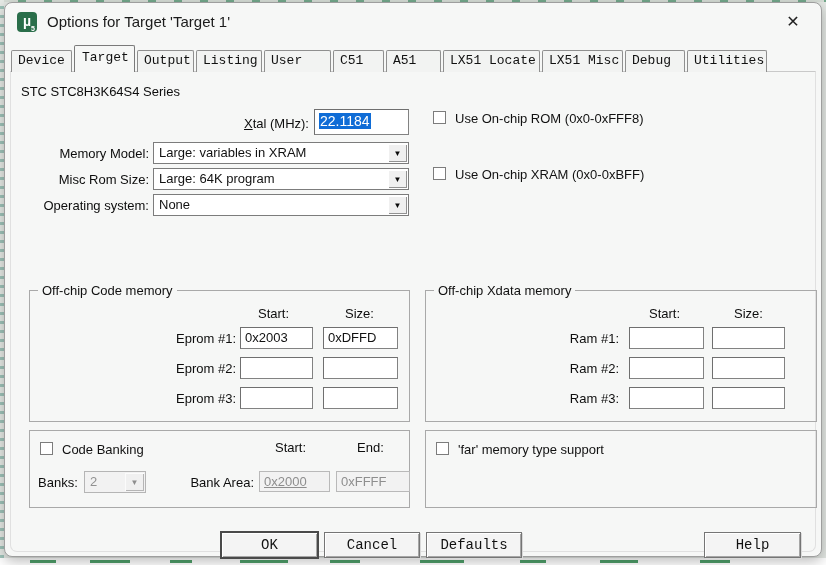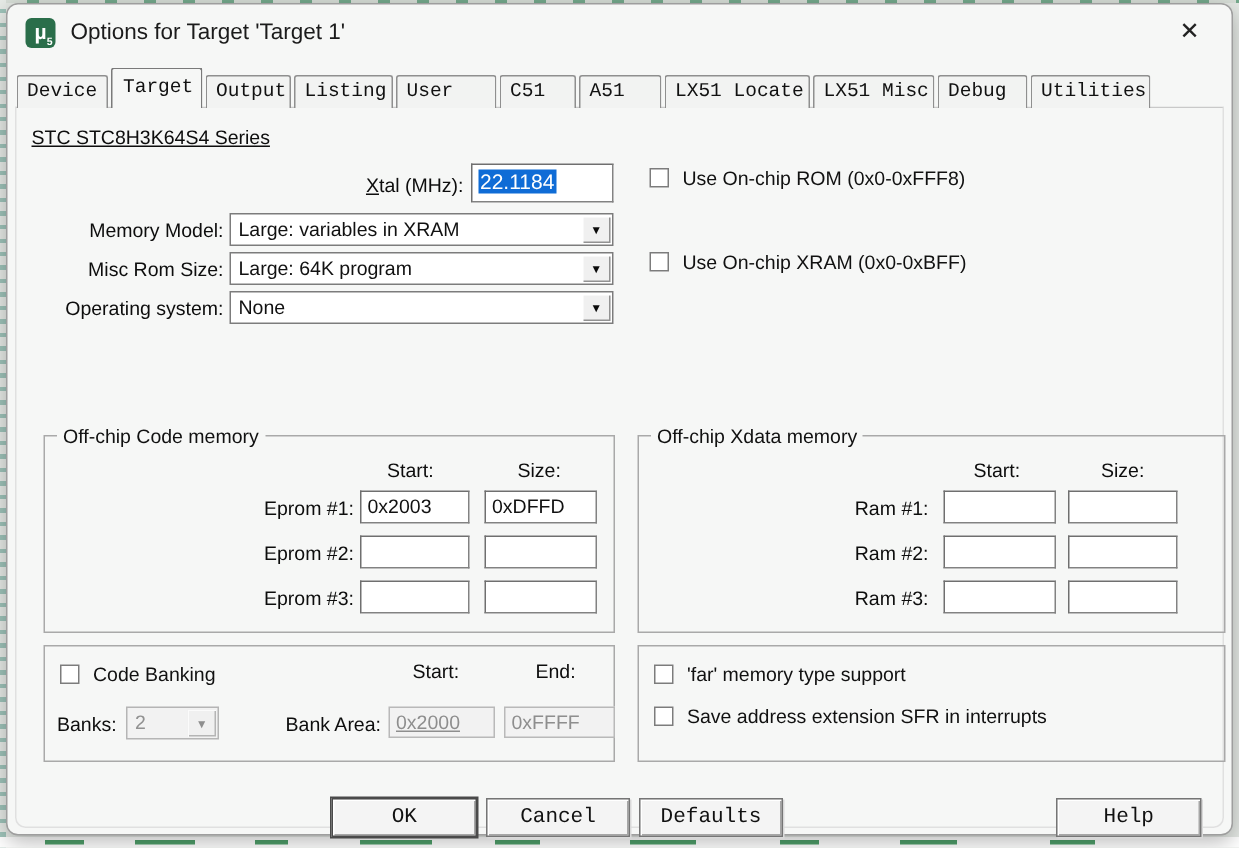--- a/index.html
+++ b/index.html
@@ -70,21 +70,21 @@
   .combo .val { position:absolute; left:5px; top:2px; font-size:13px; white-space:nowrap; }
   .combo .drop { position:absolute; right:1px; top:1px; bottom:1px; width:19px;
     background:#f0f0f0; display:flex; align-items:center; justify-content:center;
     font-size:8px; color:#0a0a0a;
     box-shadow:inset 1px 1px 0 #ffffff, inset -1px -1px 0 #929292; cursor:pointer; }
   .combo.dis { background:#f2f2f2; border-color:#b5b5b5; }
   .combo.dis .val { color:#919191; }
   .combo.dis .drop { color:#8e8e8e; box-shadow:inset 1px 1px 0 #fbfbfb, inset -1px -1px 0 #b5b5b5; }
 
   
-  .cbrow { position:absolute; display:flex; align-items:center; font-size:13px; white-space:nowrap; }
+  .cbrow { position:absolute; display:flex; font-size:13px; white-space:nowrap; }
   .cb { width:13px; height:13px; background:#fff; border:1px solid #7c7c7c; margin-right:9px; flex:none; cursor:pointer; }
 
   
   .group { position:absolute; border:1px solid #a9a9a9; }
   .gtitle { position:absolute; top:-8px; left:8px; background:#f6f7f6; padding:0 4px; font-size:13px; white-space:nowrap; }
 
   
   .btn { position:absolute; height:26px; background:#f4f4f4;
     border:1px solid #757575;
     box-shadow:inset 1px 1px 0 #ffffff, inset -1px -1px 0 #a6a6a6, 1px 1px 0 #d9d9d9;
@@ -130,21 +130,21 @@
     <div class="tab t5">C51</div>
     <div class="tab t6">A51</div>
     <div class="tab t7">LX51 Locate</div>
     <div class="tab t8">LX51 Misc</div>
     <div class="tab t9">Debug</div>
     <div class="tab t10">Utilities</div>
   </div>
 
   <div class="panel"></div>
 
-  <div class="lbl" style="left:16px; top:81px;text-decoration:underline;">STC STC8H3K64S4 Series</div>
+  <div class="lbl" style="left:16px; top:81px;">STC STC8H3K64S4 Series</div>
 
   <div class="lbl rlabel" style="left:104px; top:113px; width:200px;">
     <u class="mn">X</u><span>tal (MHz):</span>
   </div>
   <div class="tbox" style="left:309px; top:106px; width:95px; height:26px; padding-top:3px;">
     <span class="sel">22.1184</span>
   </div>
 
   <div class="cbrow" style="left:428px; top:108px;">
     <span class="cb"></span>
@@ -226,24 +226,20 @@
     <div class="lbl rlabel" style="left:144px; top:44px; width:80px;">Bank Area:</div>
     <div class="tbox dis" style="left:229px; top:40px; width:71px; height:21px;text-decoration:underline;">0x2000</div>
     <div class="tbox dis" style="left:306px; top:40px; width:74px; height:21px;">0xFFFF</div>
   </div>
 
   <div class="group" style="left:420px; top:427px; width:392px; height:78px;">
     <div class="cbrow" style="left:10px; top:11px;">
       <span class="cb"></span>
       <span>'far' memory type support</span>
     </div>
-    <div class="cbrow" style="left:10px; top:39px;">
-      <span class="cb"></span>
-      <span>Save address extension SFR in interrupts</span>
-    </div>
   </div>
 
   <div class="btn default" style="left:216px; top:529px; width:97px;">OK</div>
   <div class="btn" style="left:421px; top:529px; width:96px;">Defaults</div>
   <div class="btn" style="left:319px; top:529px; width:96px;">Cancel</div>
   <div class="btn" style="left:699px; top:529px; width:97px;">Help</div>
 
 </div>
 
 </body></html>

